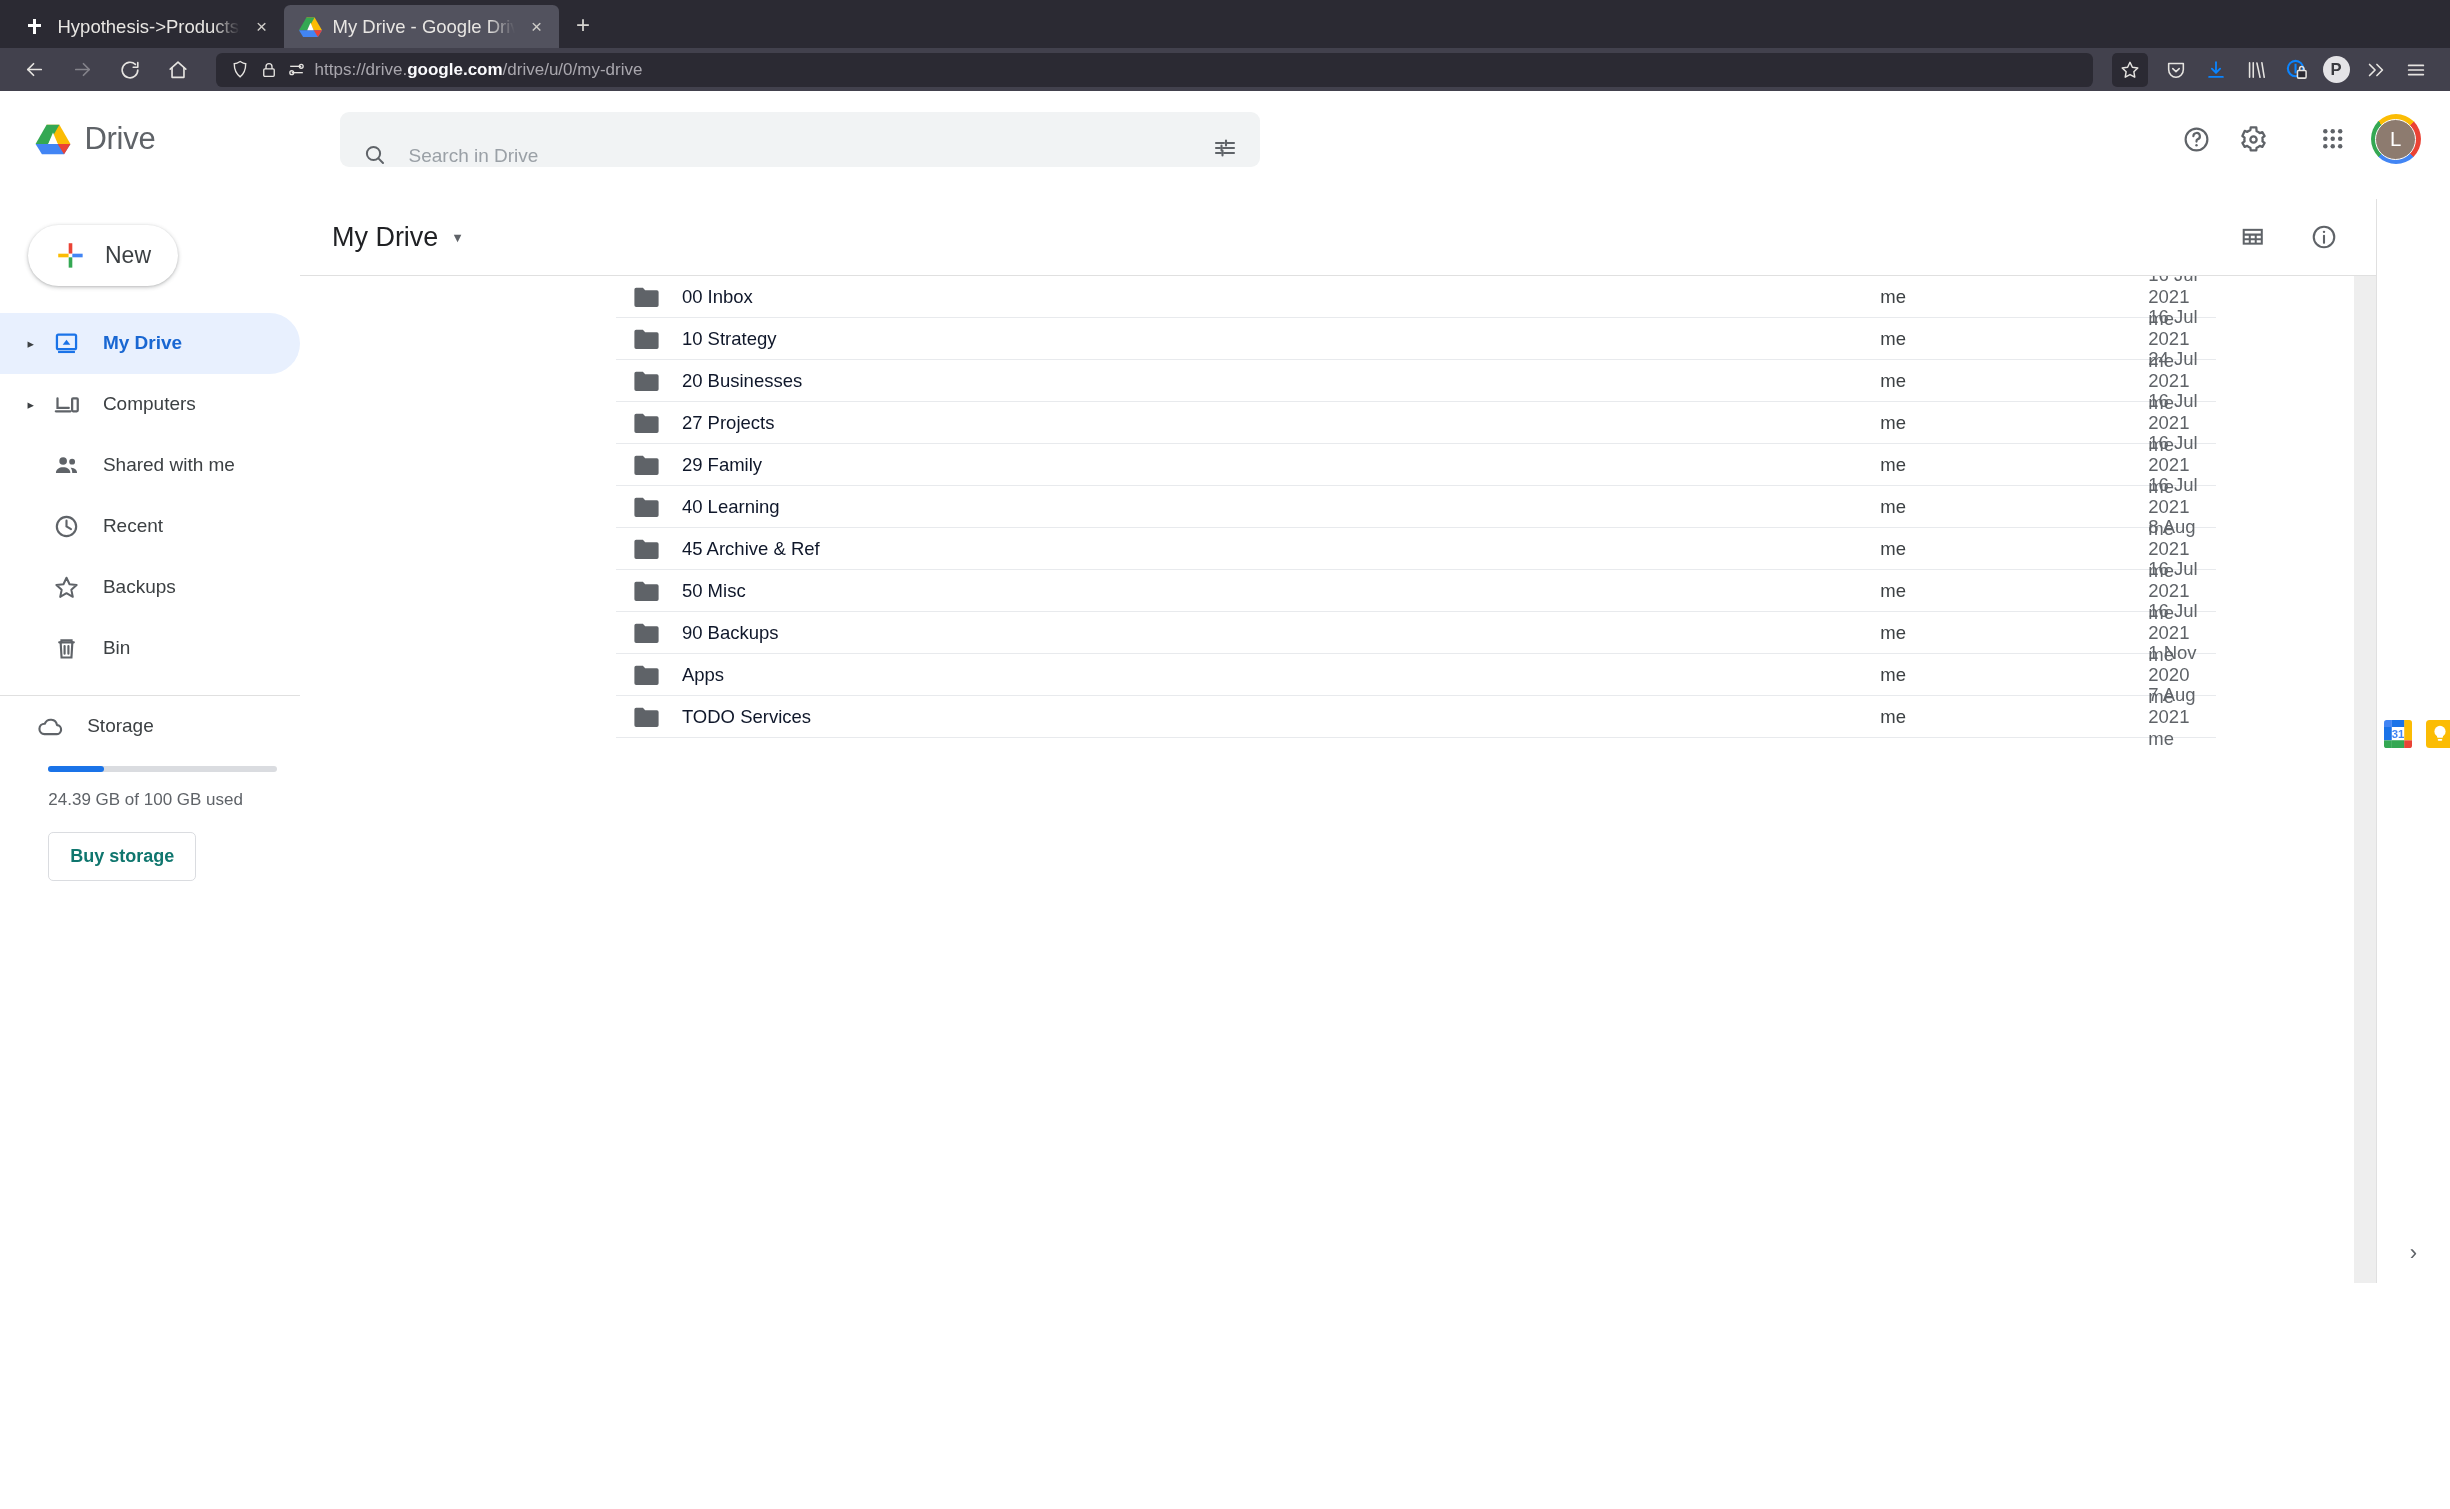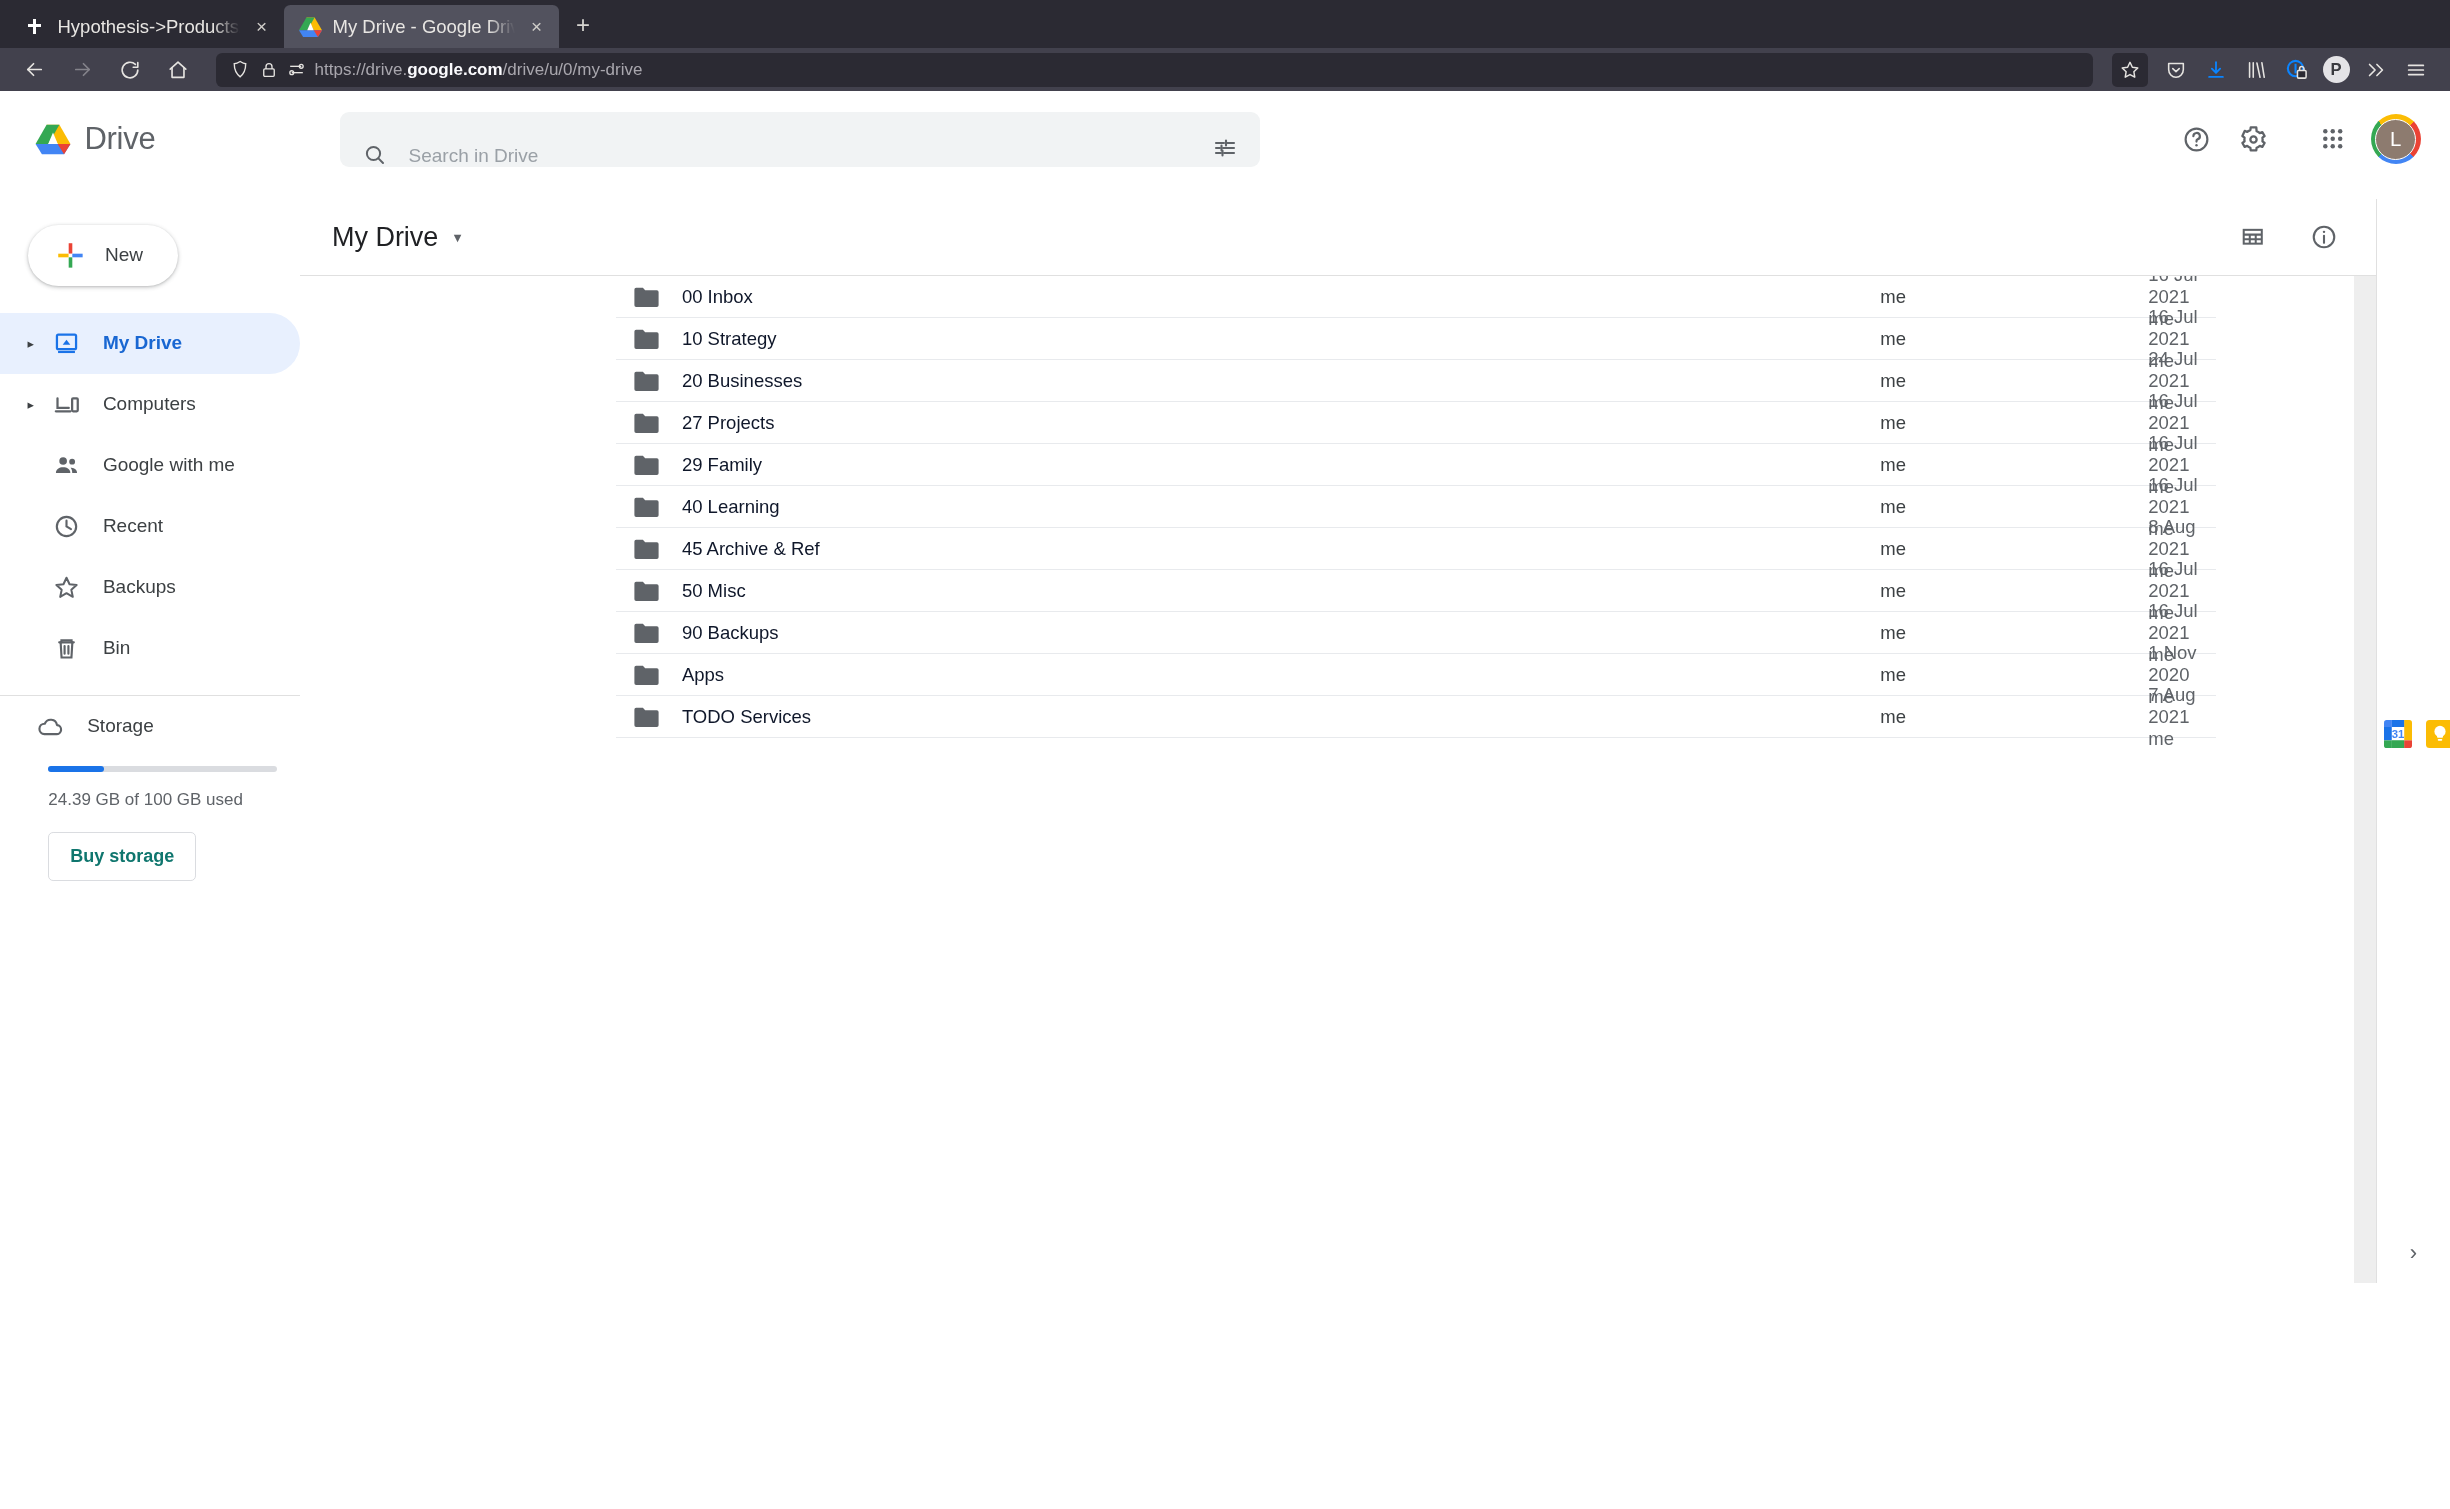--- a/index.html
+++ b/index.html
@@ -137,21 +137,21 @@
   .body { flex: 1; display: flex; min-height: 0; }
 
   
   .sidebar { width: 300px; flex: 0 0 300px; padding-top: 9px; display: flex; flex-direction: column; }
   .new-btn {
     margin: 16.6px 0 0 28px; width: 150px; height: 61px;
     background: #fff; border-radius: 31px;
     box-shadow: 0 1.3px 4.5px rgba(60,64,67,.30), 0 0.6px 1.9px rgba(60,64,67,.15);
     display: flex; align-items: center; gap: 19px; padding-left: 27px;
   }
-  .new-label { font-size: 19px; color: #3c4043; }
+  .new-label { font-size: 23px; color: #3c4043; }
   .nav-list { margin-top: 27px; }
   .nav-item {
     height: 61px; display: flex; align-items: center;
     border-radius: 0 31px 31px 0; padding-left: 15.3px; gap: 0;
     position: relative;
   }
   .nav-item.active { background: #e8f0fe; }
   .nav-item.active .nav-label { color: #1967d2; font-weight: bold; }
   .nav-item.active .nav-ic { color: #1a73e8; }
   .nav-caret {
@@ -489,21 +489,21 @@
         <div class="nav-item">
           <span class="nav-caret"></span>
           <span class="nav-ic">
             <svg width="27" height="27" viewBox="0 0 24 24" fill="currentColor">
                 <circle cx="9" cy="8" r="3.4"></circle>
                 <path d="M2.6 18.6c0-3.3 2.9-5 6.4-5s6.4 1.7 6.4 5z"></path>
                 <circle cx="17" cy="8.6" r="2.6"></circle>
                 <path d="M16.5 13.9c2.6.2 4.9 1.7 4.9 4.7h-4.3c0-1.9-.5-3.4-1.5-4.6z"></path>
               </svg>
           </span>
-          <span class="nav-label">Google with me</span>
+          <span class="nav-label">Shared with me</span>
         </div>
 
         <div class="nav-item">
           <span class="nav-caret"></span>
           <span class="nav-ic">
             <svg width="27" height="27" viewBox="0 0 24 24" fill="none" stroke="currentColor" stroke-width="1.9" stroke-linecap="round">
                 <circle cx="12" cy="12" r="8.6"></circle>
                 <path d="M12 6.8V12l4 2.3"></path>
               </svg>
           </span>

